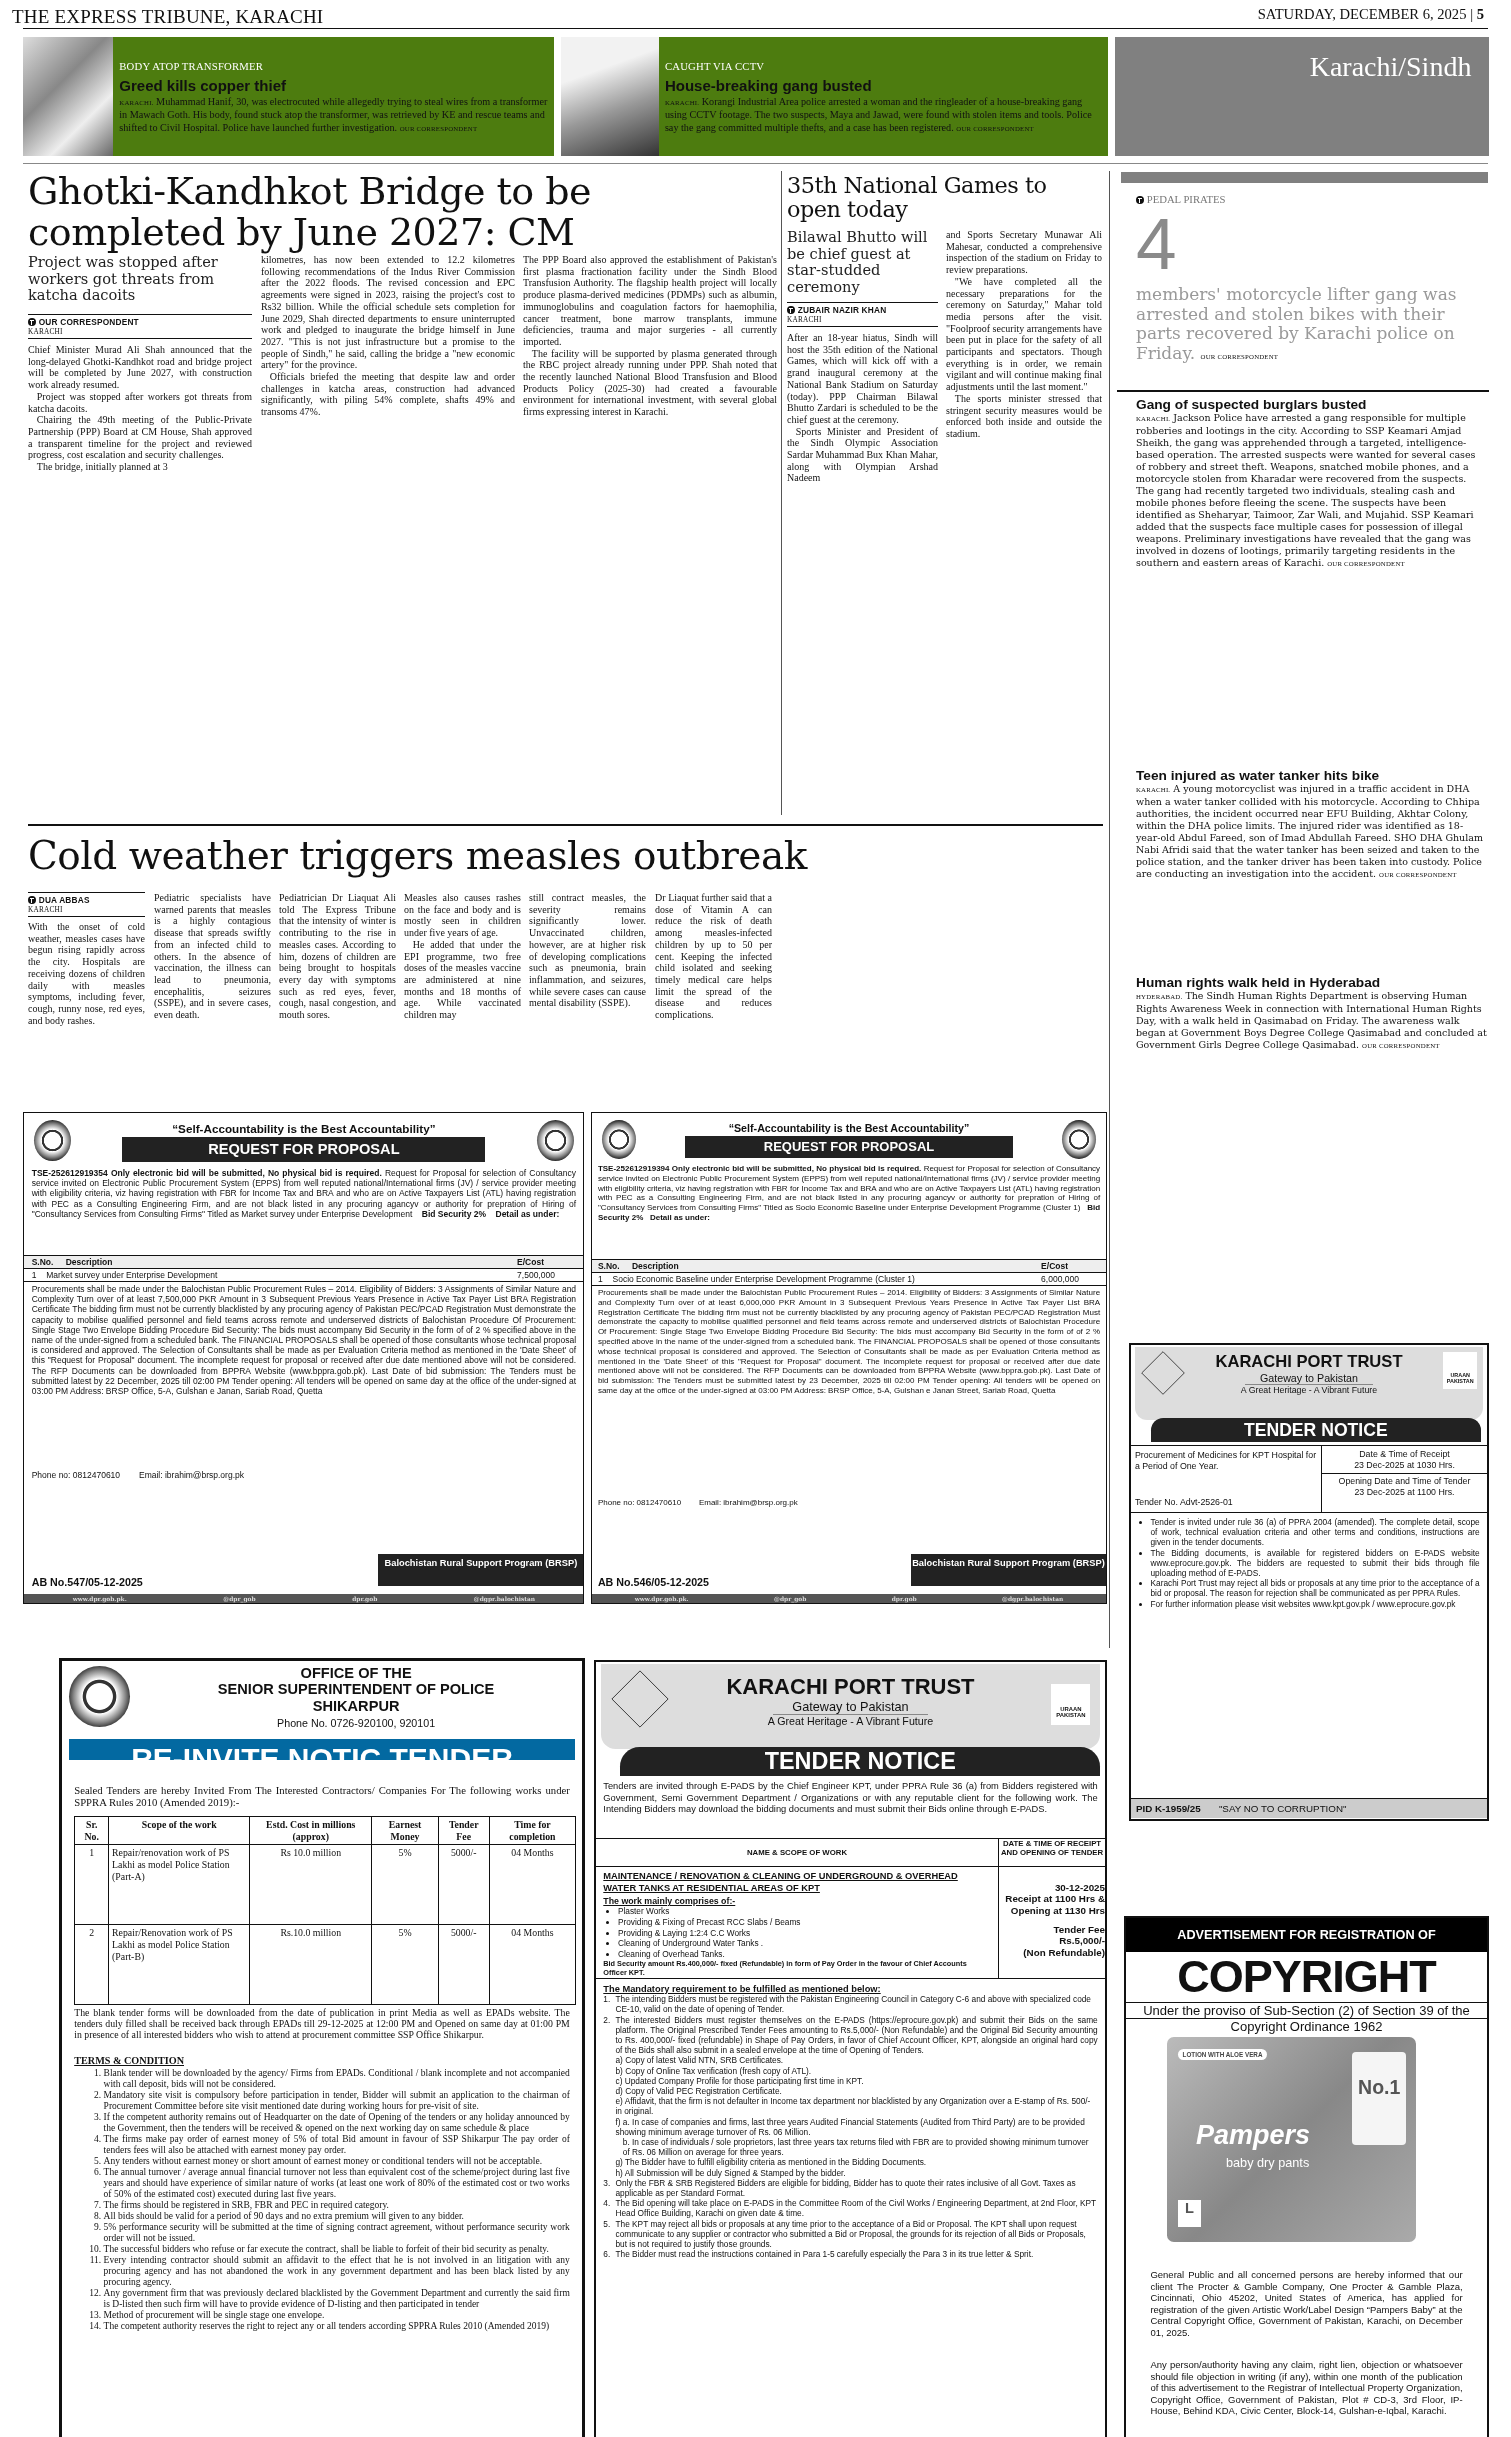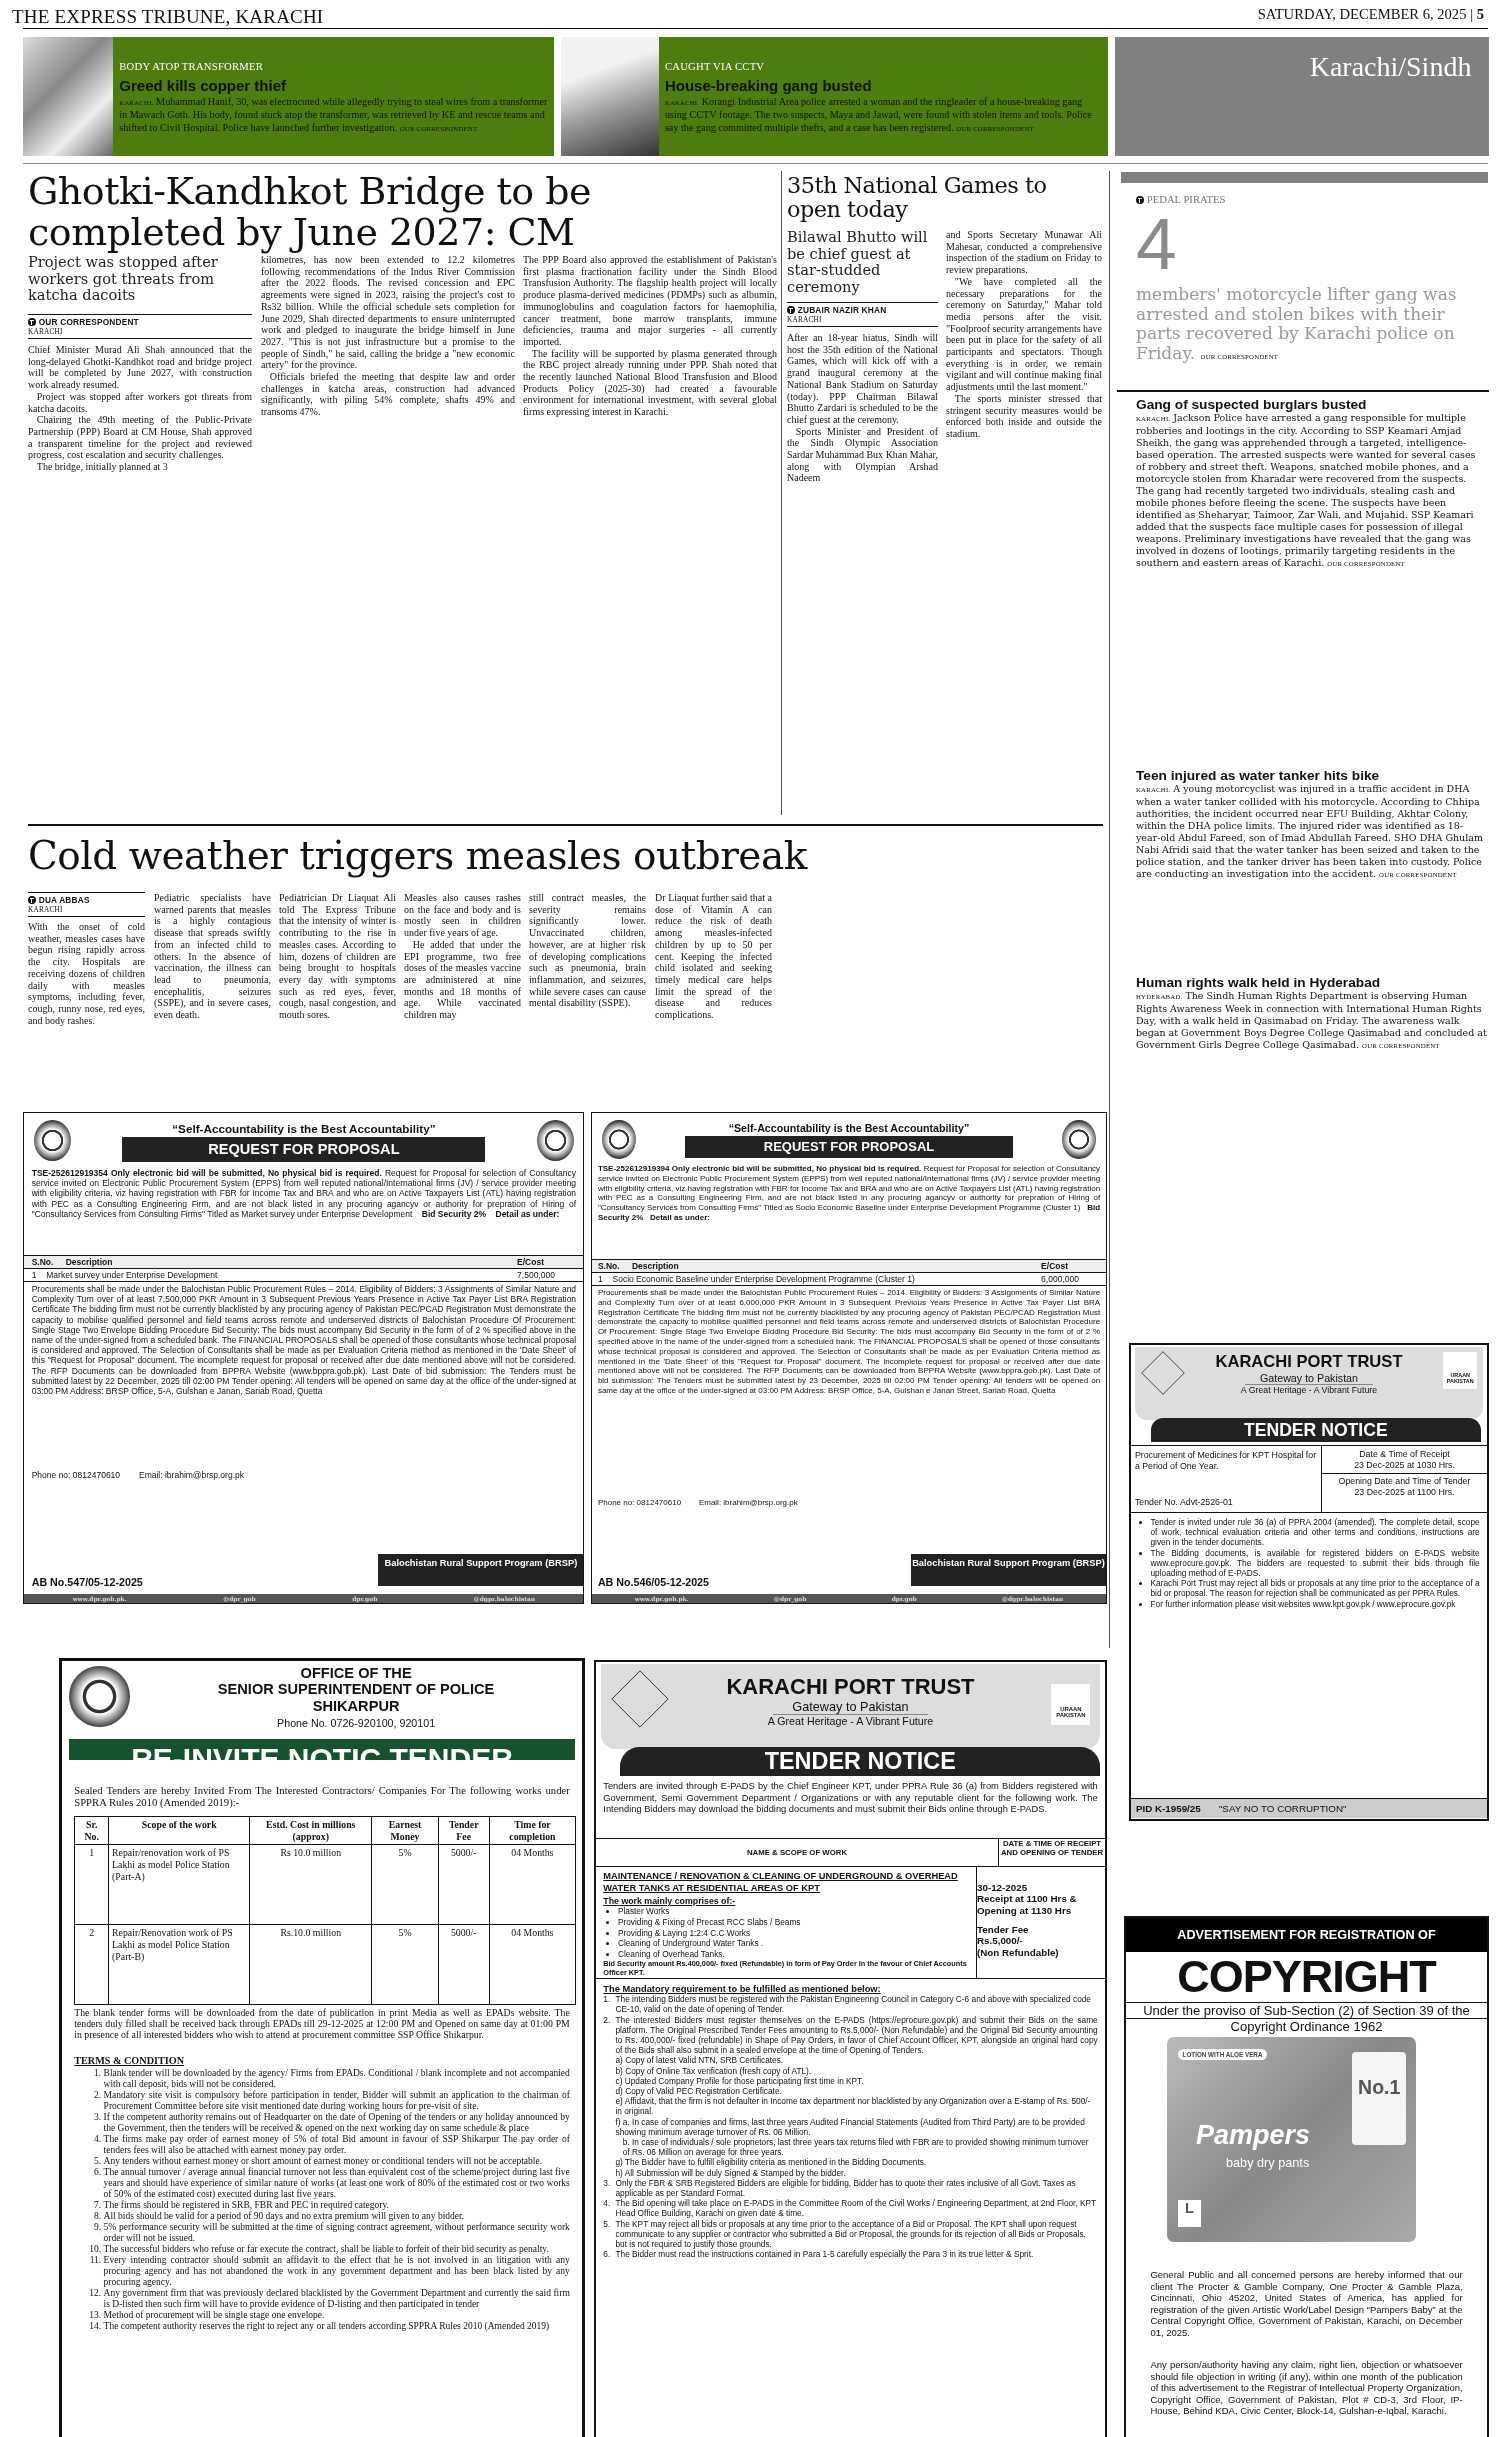--- a/index.html
+++ b/index.html
@@ -204,21 +204,21 @@
 </div>
 
 <div class="abs ad" style="left:59px;top:1658px;width:526px;height:985px;border-width:3.9px">
   <div class="seal abs" style="left:7.3px;top:4.9px;width:61px;height:61px"></div>
   <div class="abs" style="left:78px;right:9.8px;top:3.9px;text-align:center;font-weight:bold;line-height:16.6px">
     <div style="font-size:14.6px">OFFICE OF THE</div>
     <div style="font-size:14.6px">SENIOR SUPERINTENDENT OF POLICE</div>
     <div style="font-size:14.6px">SHIKARPUR</div>
     <div style="font-size:10.7px;font-weight:normal">Phone No. 0726-920100, 920101</div>
   </div>
-  <div class="abs blackbar" style="left:7.3px;right:7.3px;top:78px;height:21px;line-height:39px;font-size:30px;background:#14532d">RE-INVITE NOTIC TENDER</div>
+  <div class="abs blackbar" style="left:7.3px;right:7.3px;top:78px;height:21px;line-height:39px;font-size:30px;background:#0369a1">RE-INVITE NOTIC TENDER</div>
   <div class="abs serif" style="left:12.2px;right:12.2px;top:123px;font-size:10.7px;line-height:12.2px;text-align:justify">Sealed Tenders are hereby Invited From The Interested Contractors/ Companies For The following works under SPPRA Rules 2010 (Amended 2019):-</div>
   <table class="abs tbl serif" style="left:12.2px;top:155px;width:502px;font-size:9.8px;line-height:11.7px">
     <thead>
         <tr style="font-weight:bold;text-align:center">
       <th style="width:34px">Sr. No.</th>
       <th style="width:141px">Scope of the work</th>
       <th>Estd. Cost in millions (approx)</th>
       <th>Earnest Money</th>
       <th>Tender Fee</th>
       <th>Time for completion</th>
@@ -285,21 +285,21 @@
       <div style="font-weight:bold;font-size:8.8px;text-decoration:underline;margin-top:2px">The work mainly comprises of:-</div>
       <ul style="list-style:disc;padding-left:14.6px;font-size:8.3px;line-height:10.7px">
         <li>Plaster Works</li>
           <li>Providing &amp; Fixing of Precast RCC Slabs / Beams</li>
           <li>Providing &amp; Laying 1:2:4 C.C Works</li>
           <li>Cleaning of Underground Water Tanks .</li>
           <li>Cleaning of Overhead Tanks.</li>
       </ul>
       <div style="font-weight:bold;font-size:7.3px;text-align:left;line-height:8.8px">Bid Security amount Rs.400,000/- fixed (Refundable) in form of Pay Order in the favour of Chief Accounts Officer KPT.</div>
     </div>
-    <div style="width:129px;border-left:1px solid #111;text-align:left;font-weight:bold;font-size:9.8px;line-height:11.7px;padding-top:14.6px">
+    <div style="width:107px;border-left:1px solid #111;text-align:right;font-weight:bold;font-size:9.8px;line-height:11.7px;padding-top:14.6px">
       <div>30-12-2025</div>
         <div>Receipt at 1100 Hrs &amp;</div>
         <div>Opening at 1130 Hrs</div>
       <div style="margin-top:6.8px">Tender Fee</div>
         <div>Rs.5,000/-</div>
         <div>(Non Refundable)</div>
     </div>
   </div>
   <div class="abs" style="left:7.3px;right:7.3px;top:322px;font-size:8.3px;line-height:10.2px">
     <div style="font-weight:bold;font-size:9.3px;text-decoration:underline">The Mandatory requirement to be fulfilled as mentioned below:</div>

